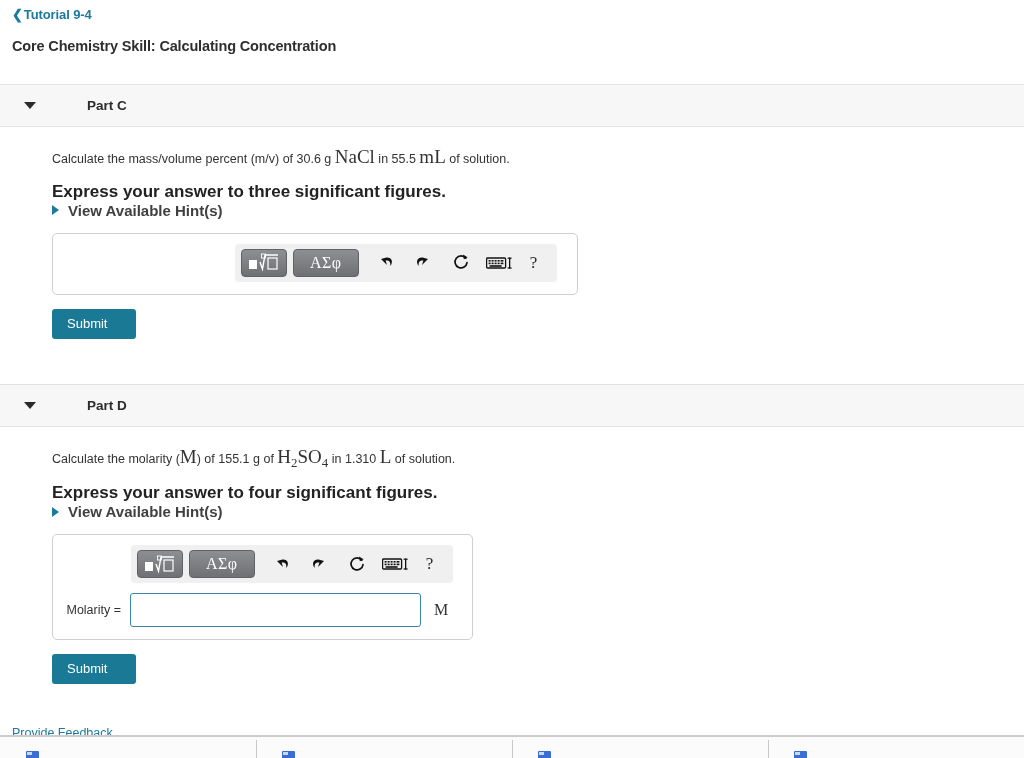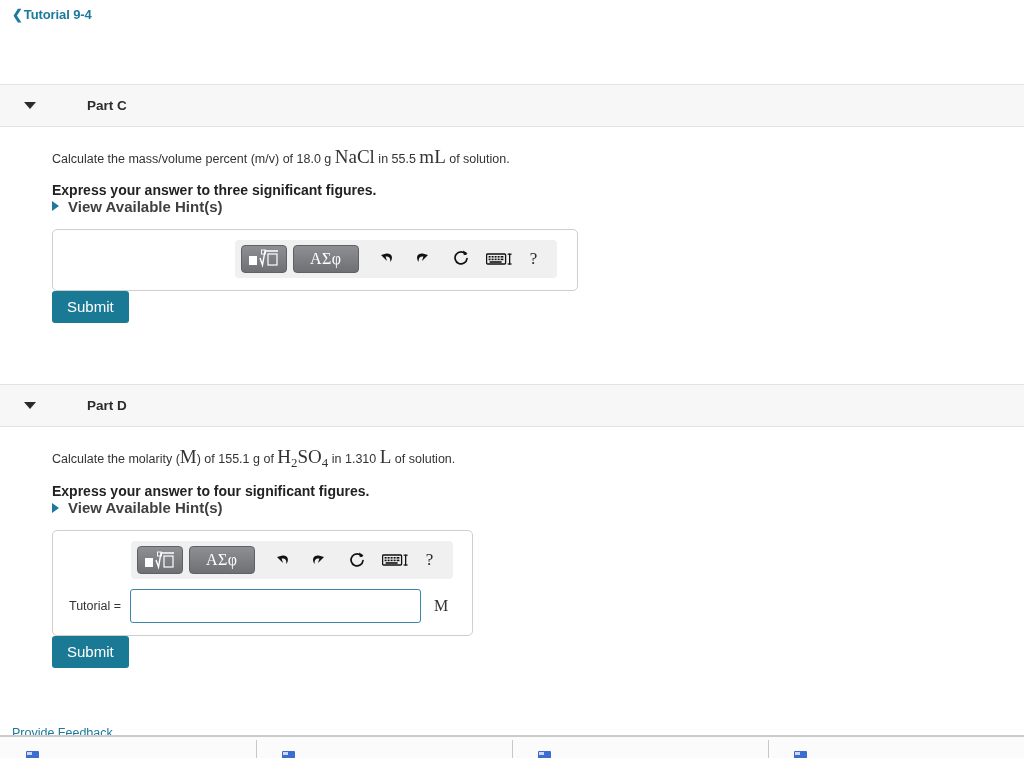--- a/index.html
+++ b/index.html
@@ -92,21 +92,21 @@
   }
   .serif {
     font-family: "Liberation Serif", serif;
     font-size: 19px;
   }
   .serif sub {
     font-size: 0.68em;
     vertical-align: -0.28em;
   }
   .instruction {
-    font-size: 14px;
+    font-size: 17px;
     font-weight: bold;
     color: #222;
     margin-top: 12px;
   }
   .hints {
     font-size: 15px;
     font-weight: bold;
     color: #404040;
     display: flex;
     align-items: center;
@@ -217,27 +217,28 @@
     margin-left: 13px;
     font-size: 15px;
     color: #333;
   }
   .unit.serif-unit {
     font-family: "Liberation Serif", serif;
     font-size: 16px;
   }
   
   .submit-btn {
+    margin-top: 14px;
     background: #1a7a96;
     color: #ffffff;
     border: none;
     border-radius: 3px;
-    font-size: 15px;
+    font-size: 13px;
     font-family: "Liberation Sans", sans-serif;
-    padding: 7px 15px 8px 15px;
+    padding: 7px 29px 8px 15px;
     cursor: pointer;
     display: inline-block;
   }
   
   .feedback-link {
     position: absolute;
     left: 12px;
     top: 726px;
     font-size: 12.5px;
     color: #1c7a9c;
@@ -292,30 +293,31 @@
 </head>
 <body>
 
 <div class="page">
 
   <div class="breadcrumb">
     <span class="chev">❮</span>
     <span>Tutorial 9-4</span>
   </div>
 
+  <div class="page-title">Core Chemistry Skill: Calculating Concentration</div>
 
   <div class="part" style="top:84px;">
     <div class="part-header">
       <div class="part-toggle"></div>
       <div class="part-label">Part C</div>
     </div>
     <div class="part-body">
 
       <div class="question">
-        <span>Calculate the mass/volume percent (m/v) of 18.0 g </span><span class="serif">NaCl</span><span> in 55.5 </span><span class="serif">mL</span><span> of solution.</span>
+        <span>Calculate the mass/volume percent (m/v) of 30.6 g </span><span class="serif">NaCl</span><span> in 55.5 </span><span class="serif">mL</span><span> of solution.</span>
       </div>
 
       <div class="instruction">Express your answer to three significant figures.</div>
 
       <div class="hints">
         <span class="tri"></span>
         <span>View Available Hint(s)</span>
       </div>
 
       <div class="answer-box partc">
@@ -456,21 +458,21 @@
                 <rect x="21.6" y="2.6" width="4" height="1.2" fill="#111"></rect>
                 <rect x="21.6" y="12.4" width="4" height="1.2" fill="#111"></rect>
               </svg>
             </div>
 
             <div class="tb-icon help">?</div>
           </div>
         </div>
 
         <div class="input-row">
-          <div class="input-label partd">Tutorial =</div>
+          <div class="input-label partd">Molarity =</div>
           <input class="answer-input partd" type="text" placeholder="" style="">
           <div class="unit serif-unit">M</div>
         </div>
       </div>
 
       <button class="submit-btn">Submit</button>
     </div>
   </div>
 
   <div class="feedback-link">Provide Feedback</div>

